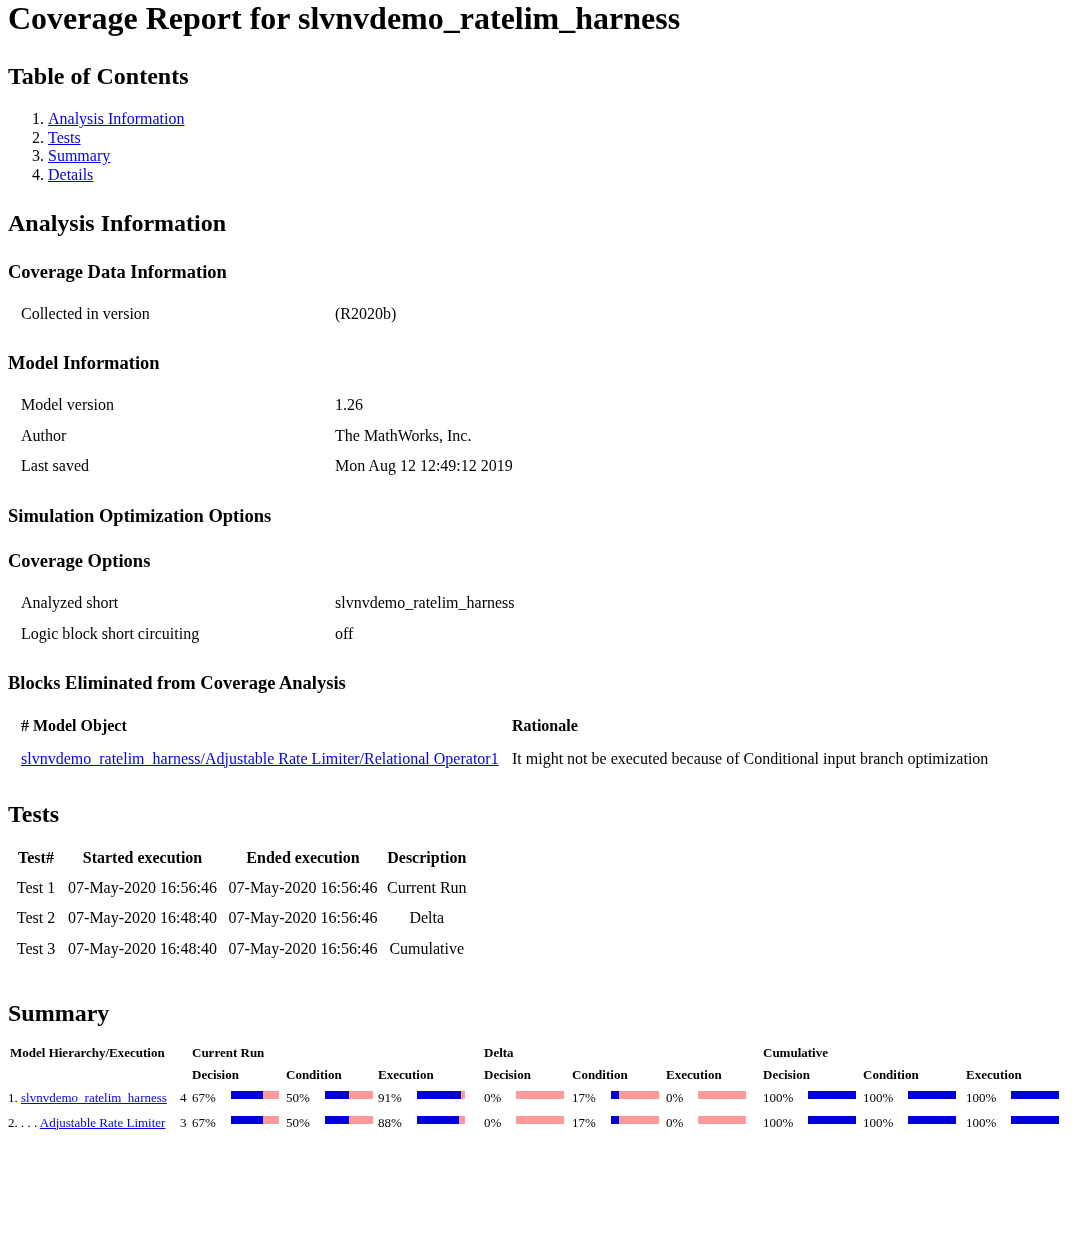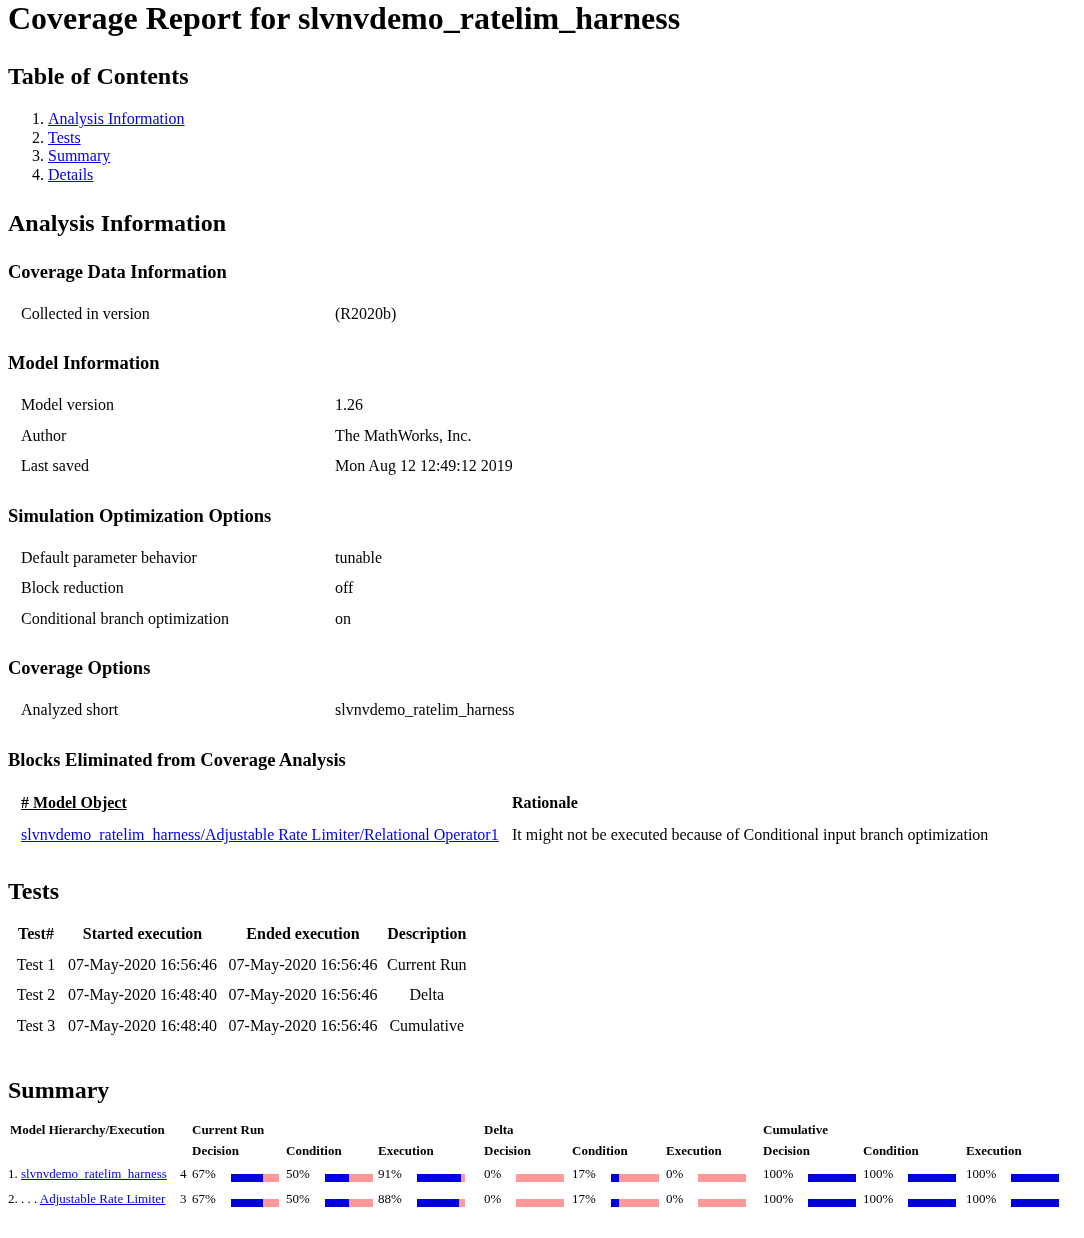--- a/index.html
+++ b/index.html
@@ -22,30 +22,30 @@
   ol.toc li { margin: 0; padding: 0; }
 
   table { border-collapse: collapse; }
 
   table.kv { margin: 0 0 12px 13px; }
   table.kv td { padding: 6px 0; vertical-align: top; }
   table.kv td.k { width: 314px; }
 
   table.blocks { margin: 12px 0 12px 13px; }
   table.blocks th, table.blocks td { text-align: left; padding: 7px 12px 7px 0; vertical-align: top; }
-  table.blocks .obj { width: 491px; text-decoration: underline; }
+  table.blocks .obj { width: 491px; }
 
   table.tests { margin: 12px 0 12px 6px; }
   table.tests th, table.tests td { text-align: center; padding: 6px 8px 6px 0; white-space: nowrap; }
 
   table.summary { margin: 0; font-size: 13px; table-layout: fixed; }
   table.summary th { text-align: left; font-weight: bold; padding: 4px 0 3px 0; white-space: nowrap; vertical-align: top; }
   table.summary th.hier-th { padding-left: 2px; }
   table.summary td { padding: 5px 0; white-space: nowrap; }
-  .metric { display: flex; align-items: flex-end; gap: 15px; }
+  .metric { display: flex; align-items: flex-start; gap: 15px; }
   .bar {
     display: inline-block; width: 48px; height: 8px;
     background: var(--uncovered, #FF9999); font-size: 0; line-height: 0;
   }
   .fill { display: block; height: 8px; background: var(--covered, #0000DD); }
   .pct { display: inline-block; }
 </style>
 </head>
 <body>
 
@@ -81,42 +81,30 @@
           <td class="k">Author</td>
           <td class="v">The MathWorks, Inc.</td>
         </tr>
         <tr>
           <td class="k">Last saved</td>
           <td class="v">Mon Aug 12 12:49:12 2019</td>
         </tr>
       </tbody>
     </table>
     <h3>Simulation Optimization Options</h3>
-    <table class="kv">
-      <tbody>
-        <tr>
-          <td class="k">Default parameter behavior</td>
-          <td class="v">tunable</td>
-        </tr>
-        <tr>
-          <td class="k">Block reduction</td>
-          <td class="v">off</td>
-        </tr>
-        <tr>
-          <td class="k">Conditional branch optimization</td>
-          <td class="v">on</td>
-        </tr>
-      </tbody>
-    </table>
     <h3>Coverage Options</h3>
     <table class="kv">
       <tbody>
         <tr>
           <td class="k">Analyzed short</td>
           <td class="v">slvnvdemo_ratelim_harness</td>
+        </tr>
+        <tr>
+          <td class="k">Logic block short circuiting</td>
+          <td class="v">off</td>
         </tr>
       </tbody>
     </table>
   </div>
 
 <h3>Blocks Eliminated from Coverage Analysis</h3>
 <table class="blocks">
   <thead>
     <tr>
       <th class="obj"># Model Object</th>

